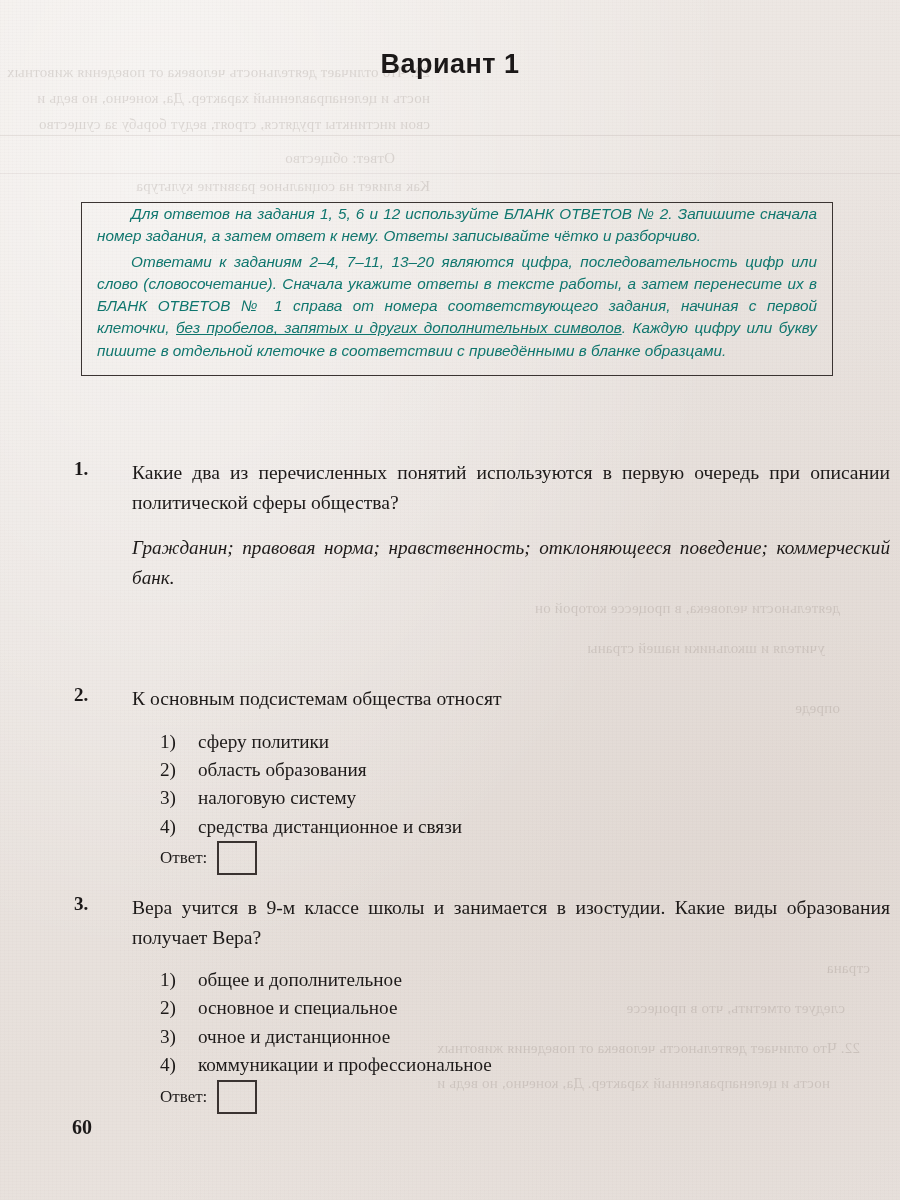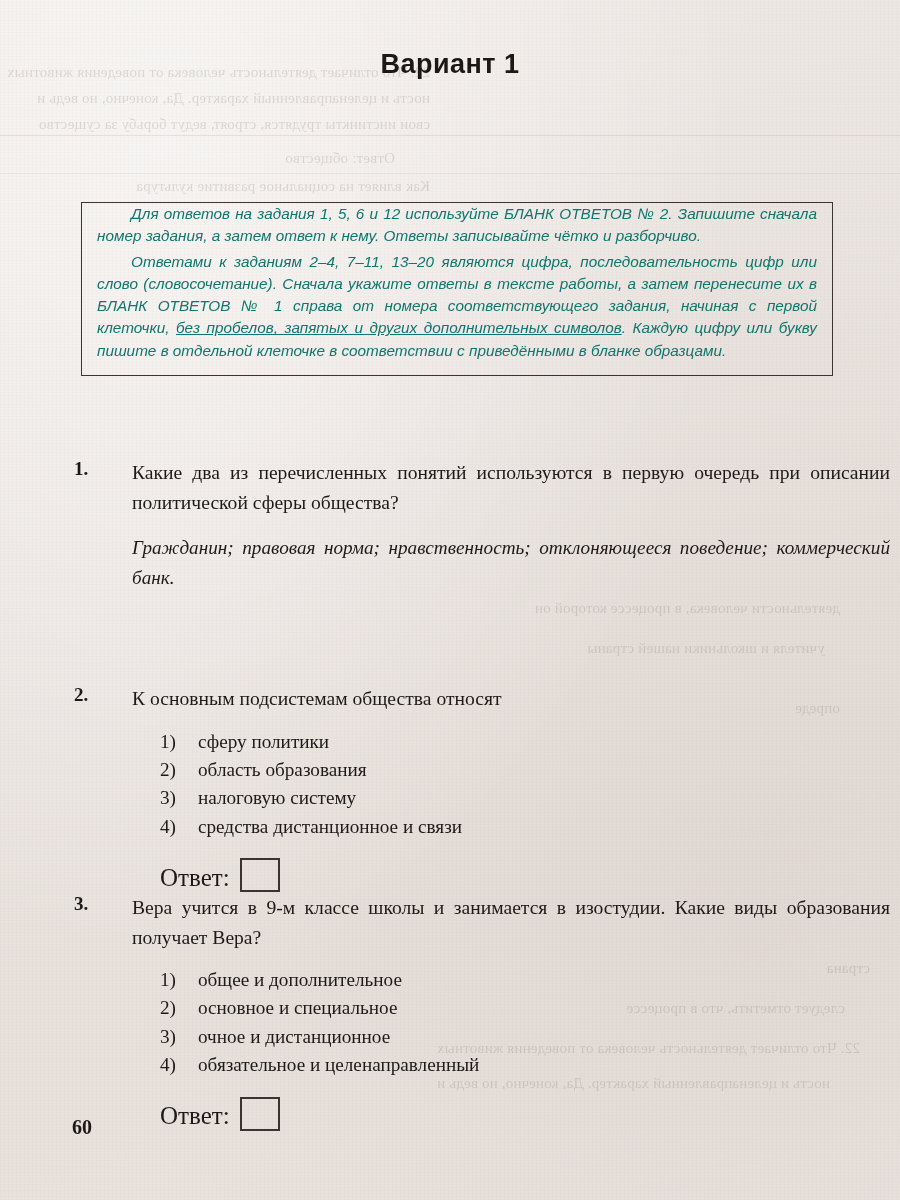--- a/index.html
+++ b/index.html
@@ -145,24 +145,23 @@
   }
   ol.opts li .marker {
     position: absolute;
     left: 0;
     top: 0;
     width: 30px;
   }
 
   .answer-row {
     display: flex;
-    align-items: flex-end;
-    margin-top: 17px;
+    align-items: center;
     padding-left: 28px;
-    font-size: 25px;
+    font-size: 17px;
   }
   .answer-label { margin-right: 10px; }
   .answer-cell {
     width: 40px;
     height: 34px;
     border: 2.1px solid #3a3331;
     box-sizing: border-box;
     background: transparent;
   }
 
@@ -243,21 +242,21 @@
       </div>
     </div>
   <div class="q" id="q-container-3" style="top:893px;">
       <div class="q-num">3.</div>
       <div class="q-body">
         <p>Вера учится в 9-м классе школы и занимается в изостудии. Какие виды образования получает Вера?</p>
         <ol class="opts">
           <li><span class="marker">1)</span><span>общее и дополнительное</span></li>
           <li><span class="marker">2)</span><span>основное и специальное</span></li>
           <li><span class="marker">3)</span><span>очное и дистанционное</span></li>
-          <li><span class="marker">4)</span><span>обязательное и целенаправленный</span></li>
+          <li><span class="marker">4)</span><span>коммуникации и профессиональное</span></li>
         </ol>
         <div class="answer-row">
           <span class="answer-label">Ответ:</span>
           <div class="answer-cell"></div>
         </div>
       </div>
     </div>
 
   <div class="folio">60</div>
 </div>

